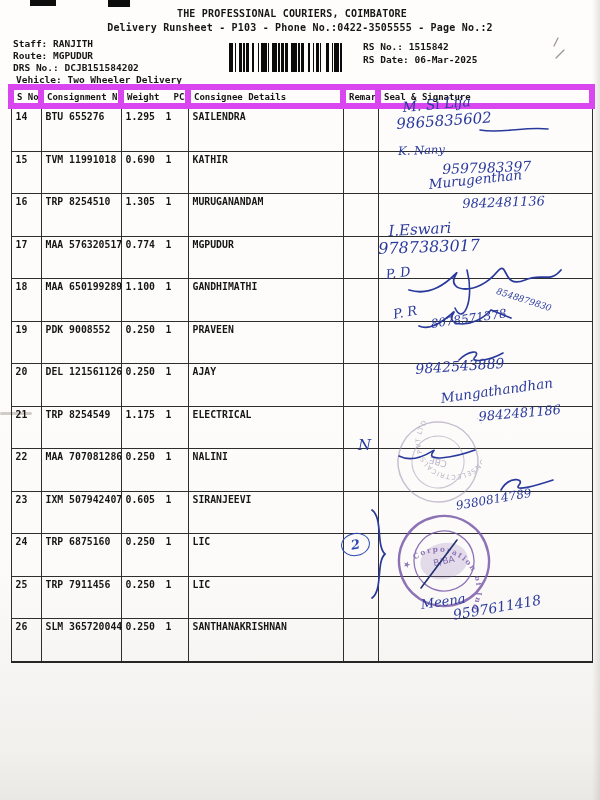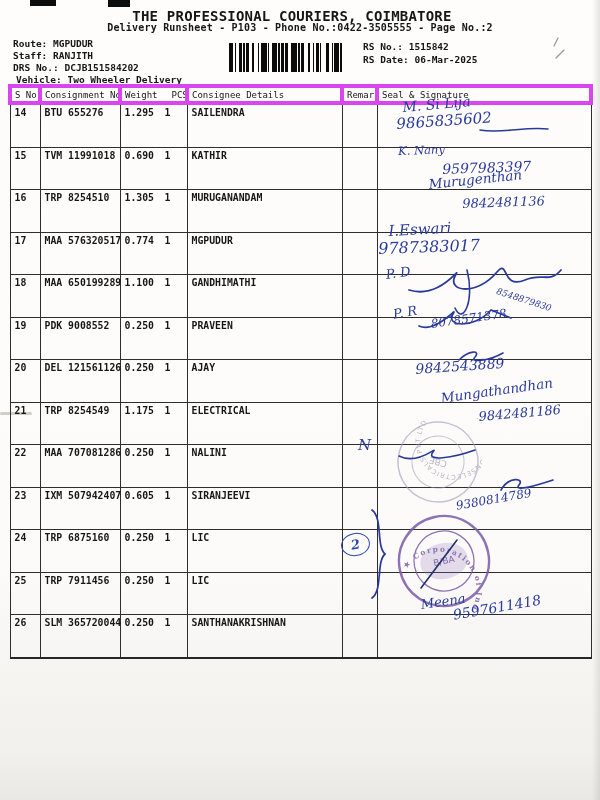--- a/index.html
+++ b/index.html
@@ -2,32 +2,32 @@
 <html><head>
 <meta charset="utf-8">
 <style>
   html,body{margin:0;padding:0;}
   body{
     width:600px;height:800px;position:relative;overflow:hidden;
     background:linear-gradient(180deg,#fefdfc 0%,#fcfbf9 70%,#f2f0ed 94%,#eae8e5 100%);
     font-family:"DejaVu Sans Mono", monospace;color:#161616;
   }
   .abs{position:absolute;}
-  .doc-title{left:0;top:8px;width:584px;text-align:center;font-size:14px;font-weight:bold;letter-spacing:.2px;}
+  .doc-title{left:0;top:8px;width:584px;text-align:center;font-size:10px;font-weight:bold;letter-spacing:.2px;}
   .doc-subtitle{left:0;top:22px;width:600px;text-align:center;font-size:10px;font-weight:bold;letter-spacing:.2px;}
   .meta-left{left:13px;top:38px;font-size:9.5px;font-weight:bold;line-height:12px;}
   .meta-left .ln{white-space:pre;}
   .meta-left .ln.indent{padding-left:3px;}
   .meta-right{left:363px;top:40px;font-size:9.5px;font-weight:bold;line-height:13px;}
   .barcode{left:229px;top:43px;width:118px;height:29px;display:flex;align-items:stretch;overflow:hidden;}
   .barcode div{height:100%;}
   .scan-bar{background:#0d0d0d;top:0;}
   table.runsheet{position:absolute;left:8px;top:84px;width:581px;border-collapse:collapse;table-layout:fixed;
     border:1px solid #262626;border-bottom:2px solid #262626;}
-  table.runsheet th{border:4px solid #d946ef;font-size:9px;font-weight:normal;text-align:left;
+  table.runsheet th{border:6px solid #d946ef;font-size:9px;font-weight:bold;text-align:left;
     padding:1px 3px 1px 3px;height:11px;white-space:nowrap;overflow:hidden;}
   table.runsheet td{border:1px solid #2e2e2e;vertical-align:top;font-size:9.8px;font-weight:bold;
     padding:2px 2px 0 4px;height:39.5px;white-space:nowrap;overflow:visible;}
   th.h-sig{text-align:center;margin-top:40px;}
   .pcs-h{margin-left:14px;}
   td .w{display:inline-block;width:40px;}
   .overlay{left:0;top:0;width:600px;height:800px;pointer-events:none;}
   .hw{position:absolute;color:#2a3a9c;font-family:"DejaVu Serif", serif;font-style:italic;
     white-space:nowrap;transform-origin:left top;line-height:1;}
   .swoosh{position:absolute;}
@@ -42,22 +42,22 @@
 
 <div class="abs scan-bar" style="left:30px;width:26px;height:6px;"></div>
 <div class="abs scan-bar" style="left:108px;width:22px;height:7px;"></div>
 <div class="abs edge-shade"></div>
 <div class="abs streak"></div>
 
 <div class="abs doc-title">THE PROFESSIONAL COURIERS, COIMBATORE</div>
 <div class="abs doc-subtitle">Delivery Runsheet - P103 - Phone No.:0422-3505555 - Page No.:2</div>
 
 <div class="abs meta-left">
+  <div class="ln">Staff: RANJITH</div>
   <div class="ln">Route: MGPUDUR</div>
-  <div class="ln">Staff: RANJITH</div>
   <div class="ln">DRS No.: DCJB151584202</div>
   <div class="ln indent">Vehicle: Two Wheeler Delivery</div>
 </div>
 
 <div class="abs barcode" id="barcode">
     <div style="width: 4.35px; background: rgb(11, 11, 11);"></div>
     <div style="width: 1.45px; background: transparent;"></div>
     <div style="width: 1.45px; background: rgb(11, 11, 11);"></div>
     <div style="width: 2.9px; background: transparent;"></div>
     <div style="width: 2.9px; background: rgb(11, 11, 11);"></div>

